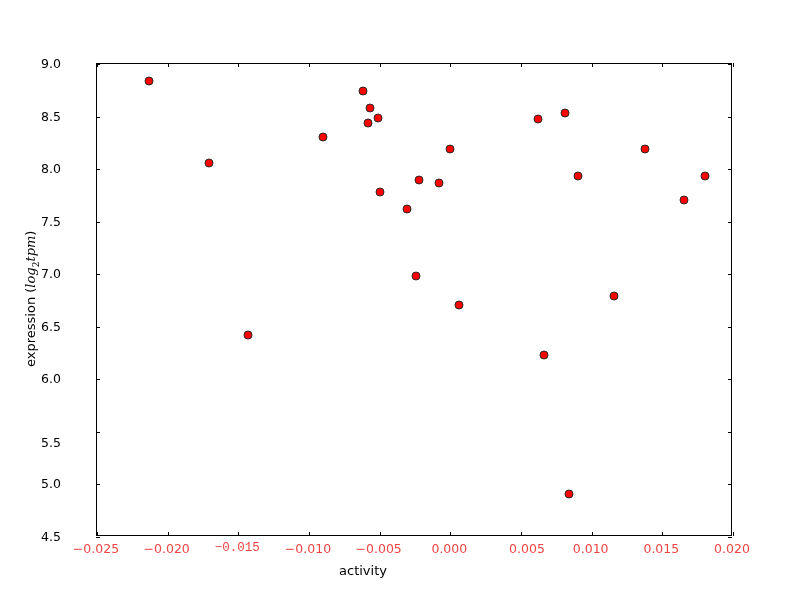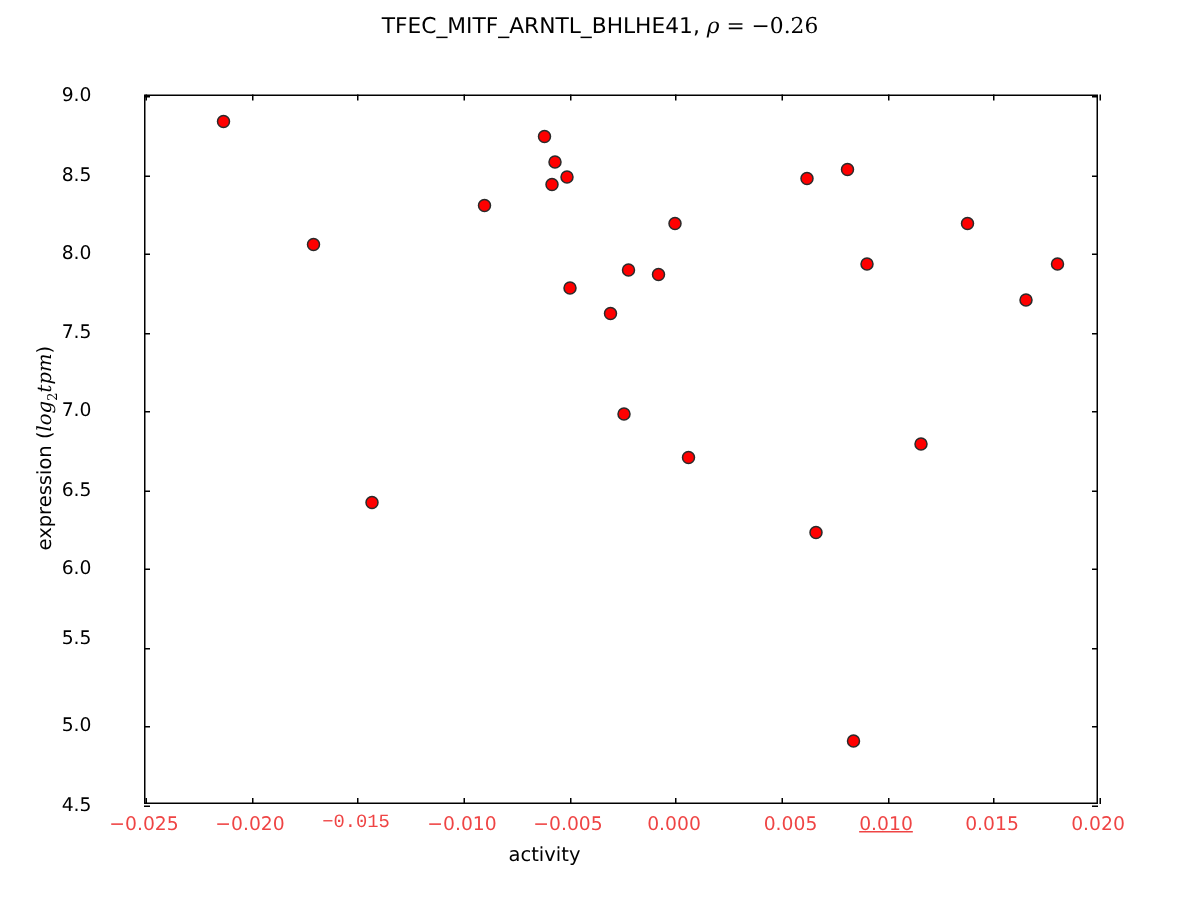--- a/index.html
+++ b/index.html
@@ -63,21 +63,20 @@
     box-sizing:border-box;
     transform:translate(-50%,-50%);
   }
 </style>
 </head>
 <body>
 
 <div id="figure">
 
   <div id="title-block">
-    <div class="tline"><span>TFEC_MITF_ARNTL_BHLHE41, </span><span class="mathit">ρ</span><span class="mathrm"> = −0.26</span></div>
   </div>
 
   <div id="axes">
       <div class="xtick" style="left: 0px;"></div>
       <div class="xtick-top" style="left: 0px;"></div>
       <div class="xtick" style="left: 70.6667px;"></div>
       <div class="xtick-top" style="left: 70.6667px;"></div>
       <div class="xtick" style="left: 141.333px;"></div>
       <div class="xtick-top" style="left: 141.333px;"></div>
       <div class="xtick" style="left: 212px;"></div>
@@ -144,26 +143,26 @@
 
   <div id="ylabel"><span>expression (</span><span class="mathit">log</span><sub class="mathrm" style="font-size:9px">2</sub><span class="mathit">tpm</span><span>)</span></div>
 
 <div class="xticklabel" style="left: 96px;">−0.025</div>
     <div class="xticklabel" style="left: 166.667px;">−0.020</div>
     <div class="xticklabel" style="left: 237.333px; font-family: Liberation Mono, monospace;">−0.015</div>
     <div class="xticklabel" style="left: 308px;">−0.010</div>
     <div class="xticklabel" style="left: 378.667px; text-align: right;">−0.005</div>
     <div class="xticklabel" style="left: 449.333px;">0.000</div>
     <div class="xticklabel" style="left: 527px;">0.005</div>
-    <div class="xticklabel" style="left: 590.667px; text-decoration: underline;">0.010</div>
+    <div class="xticklabel" style="left: 590.667px;">0.010</div>
     <div class="xticklabel" style="left: 661.333px;">0.015</div>
     <div class="xticklabel" style="left: 732px;">0.020</div>
     <div class="yticklabel" style="top: 536px;">4.5</div>
     <div class="yticklabel" style="top: 483.444px;">5.0</div>
-    <div class="yticklabel" style="top: 425px;">5.5</div>
+    <div class="yticklabel" style="top: 442px;">5.5</div>
     <div class="yticklabel" style="top: 378.333px;">6.0</div>
     <div class="yticklabel" style="top: 325.778px;">6.5</div>
     <div class="yticklabel" style="top: 273.222px;">7.0</div>
     <div class="yticklabel" style="top: 220.667px;">7.5</div>
     <div class="yticklabel" style="top: 168.111px;">8.0</div>
     <div class="yticklabel" style="top: 115.556px;">8.5</div>
     <div class="yticklabel" style="top: 63px;">9.0</div>
   </div>
 
 </body></html>

